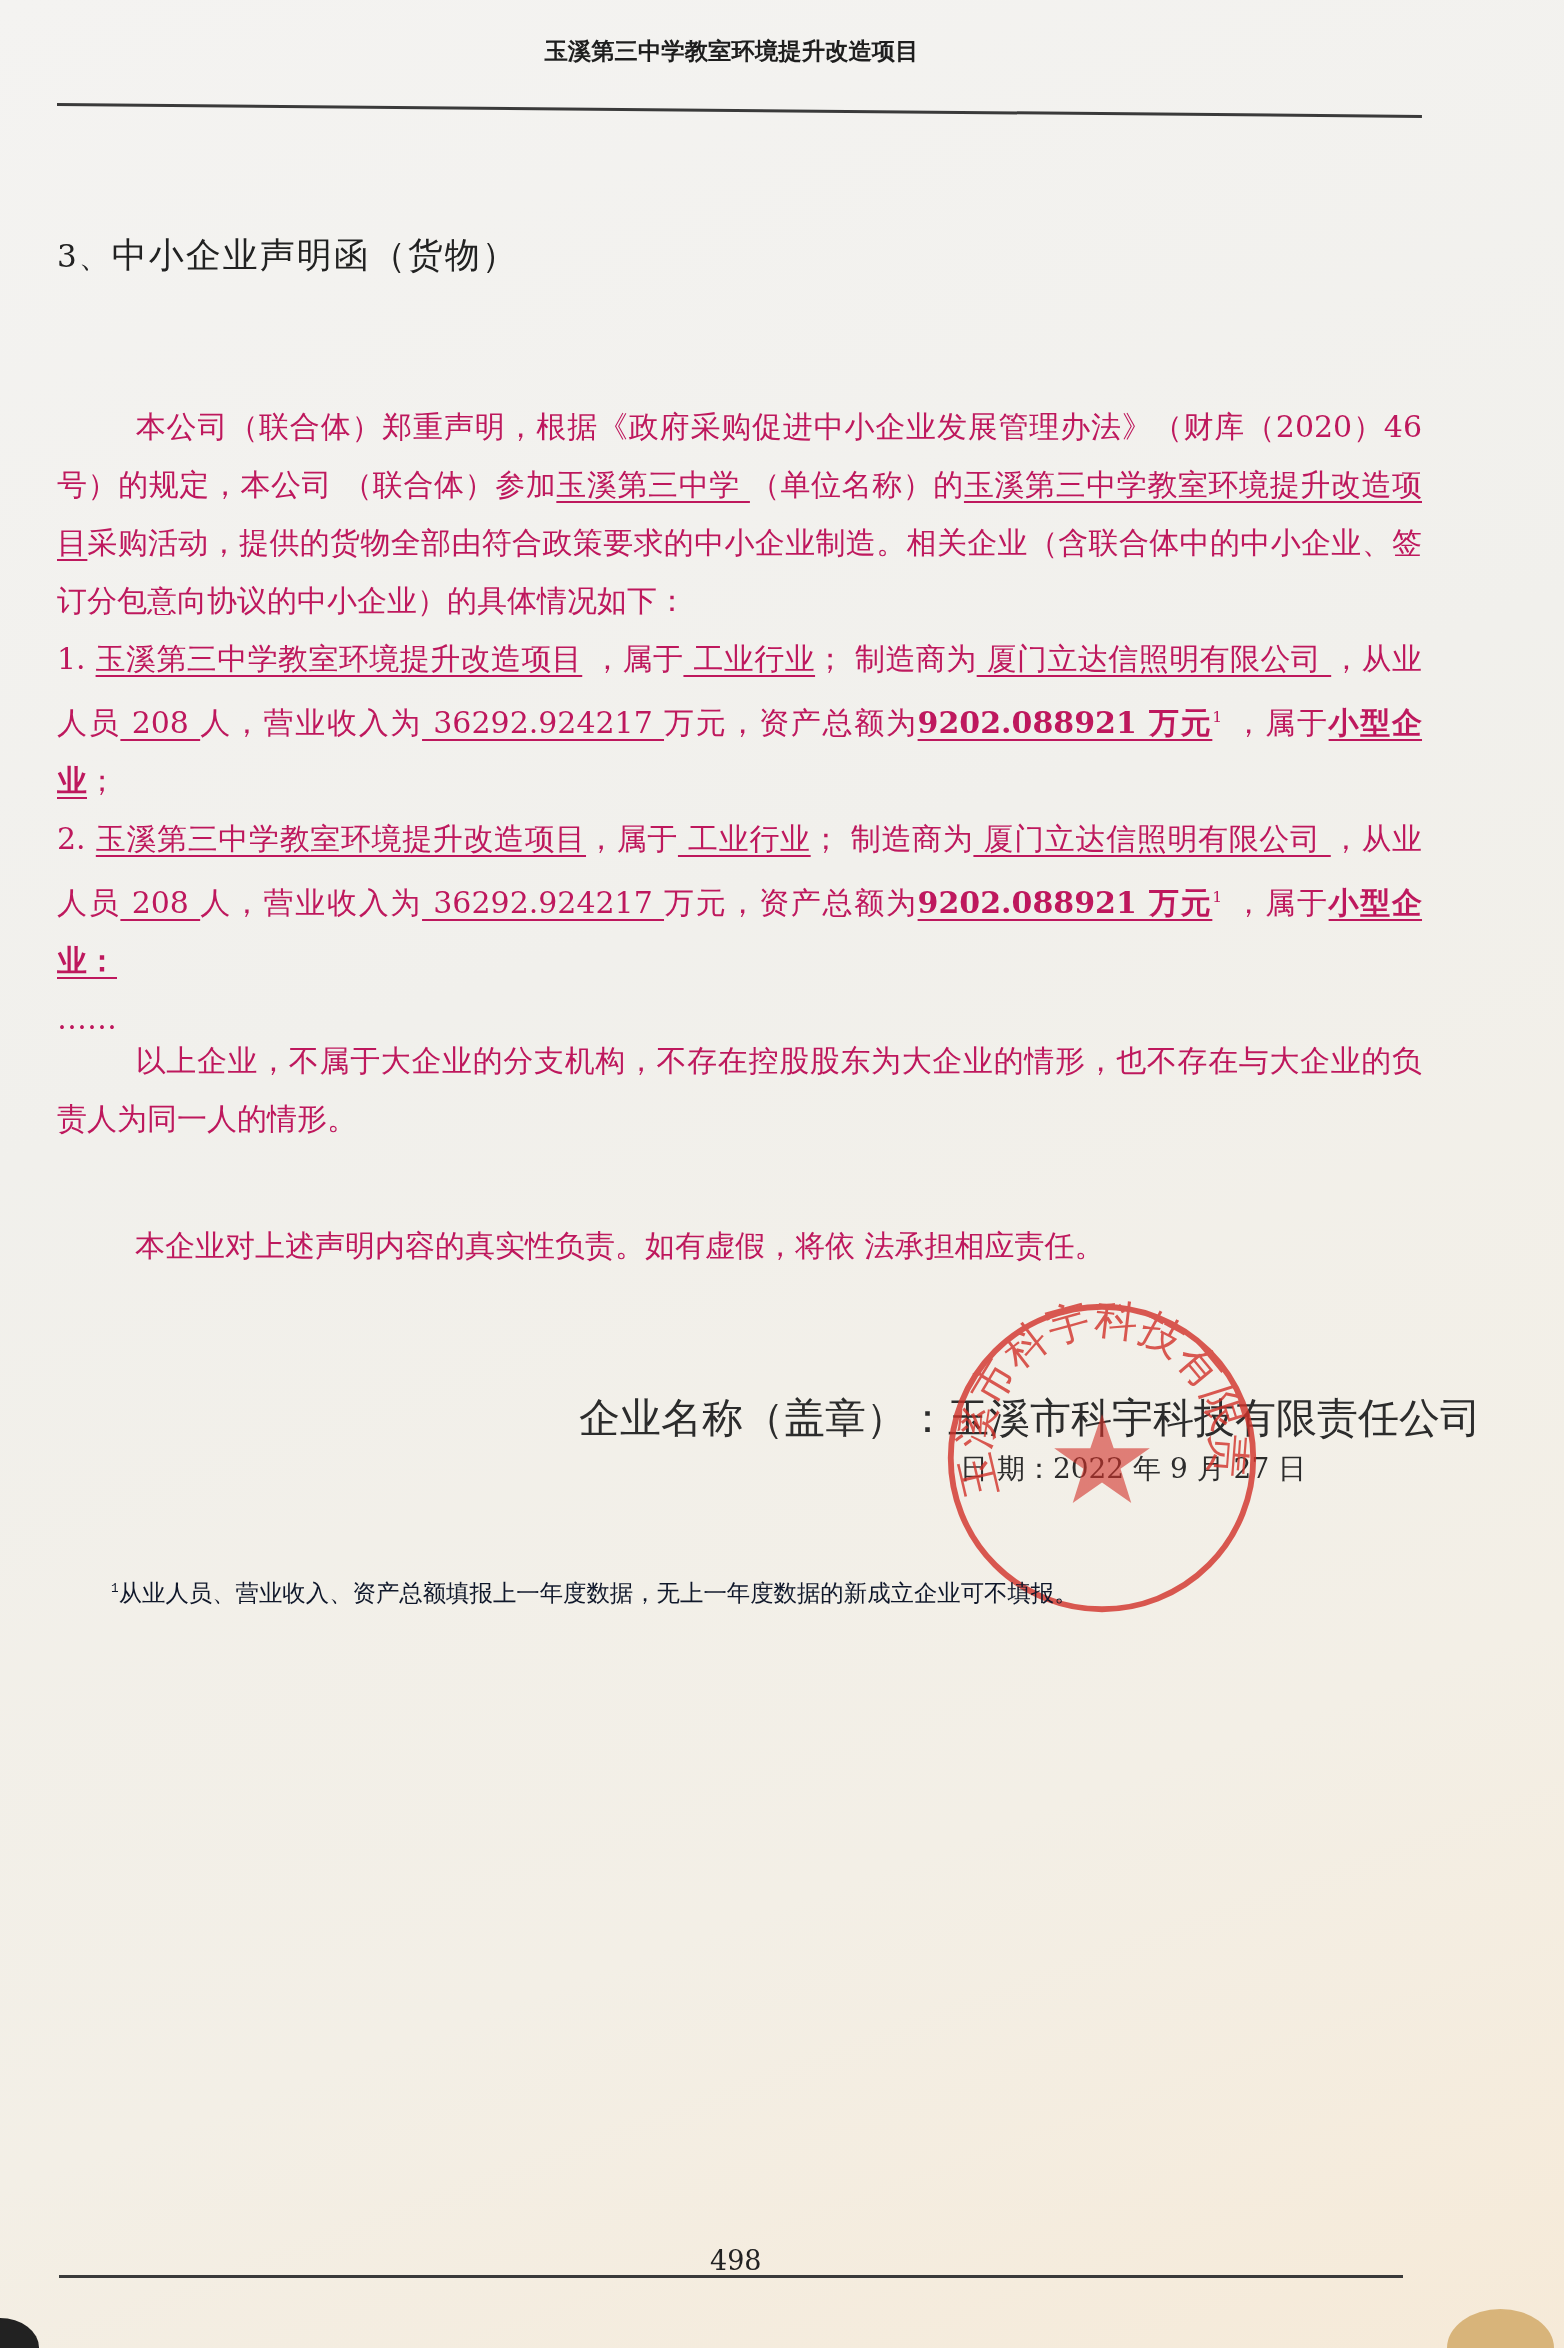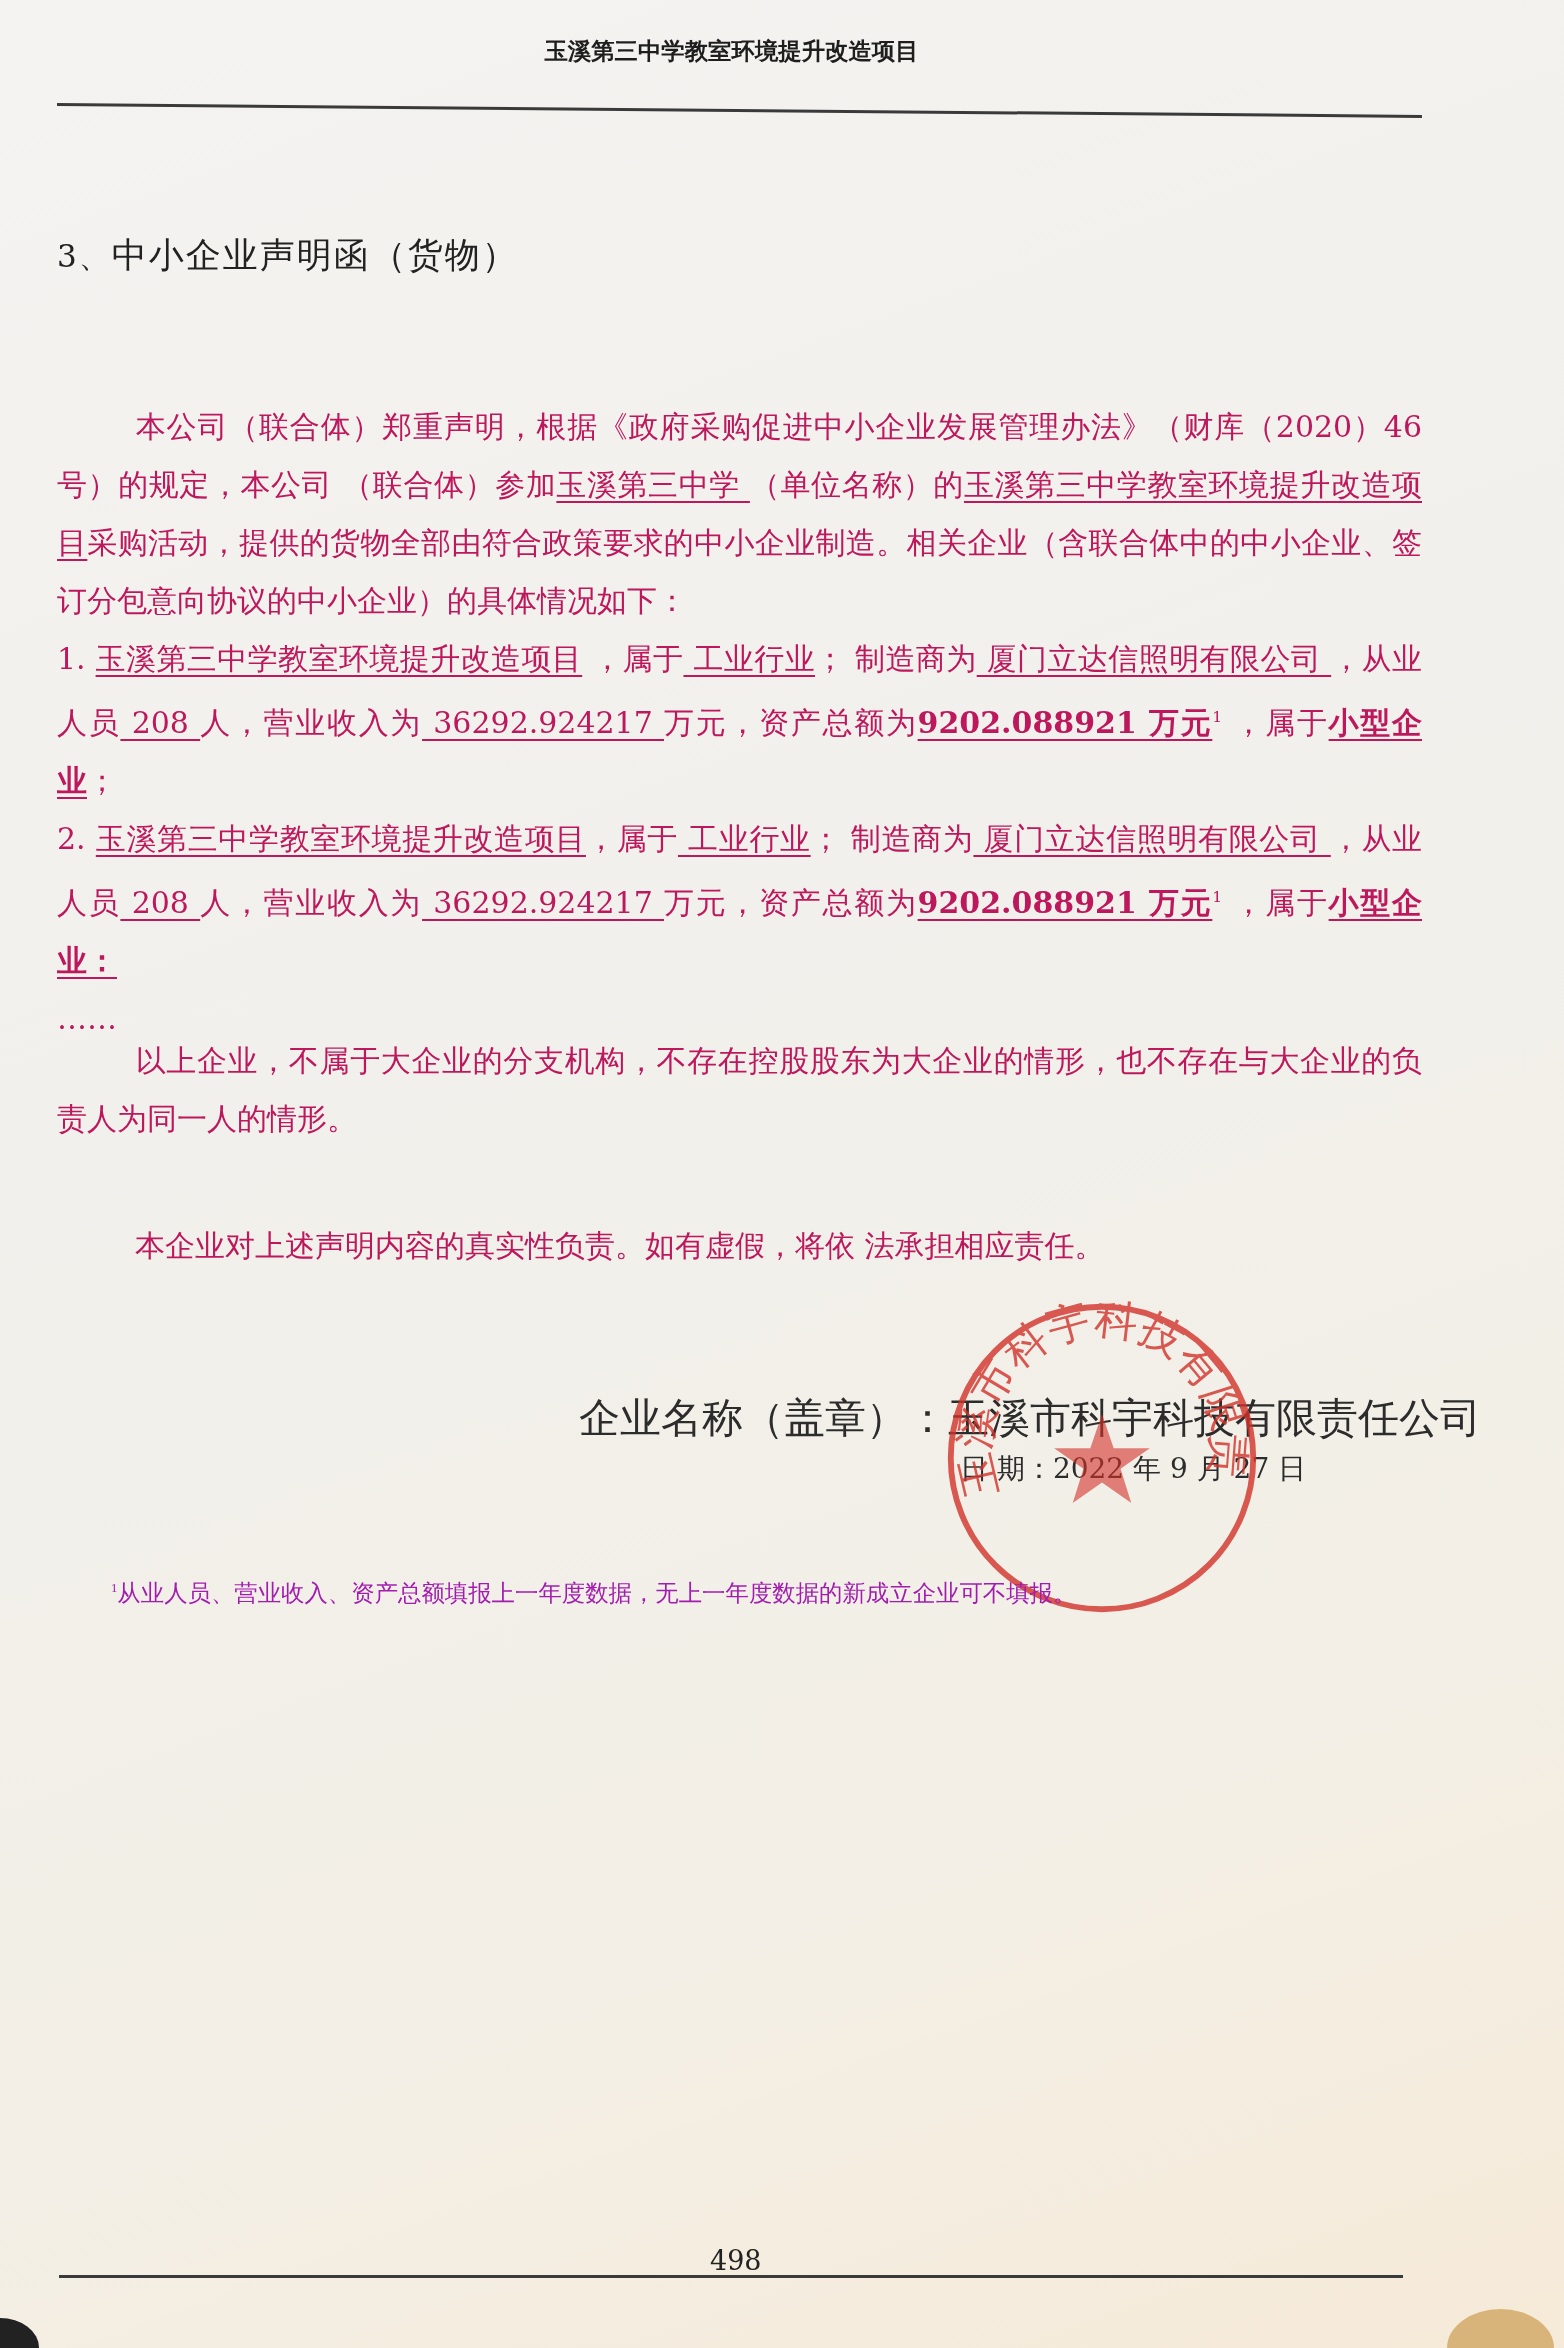--- a/index.html
+++ b/index.html
@@ -83,22 +83,22 @@
     top: 1450px;
     font-size: 28px;
     color: #2c2c2c;
     margin-left: 8px;
   }
   .footnote {
     position: absolute;
     left: 111px;
     top: 1577px;
     font-size: 23.4px;
-    font-family: Liberation Serif, serif;
-    color: #a21caf;
+    font-family: Liberation Mono, monospace;
+    color: #0f172a;
   }
   .footnote .fsup { font-size: 12.7px; vertical-align: super; }
   .seal {
     position: absolute;
     left: 941px;
     top: 1297px;
     width: 322px;
     height: 322px;
     opacity: 0.8;
   }

